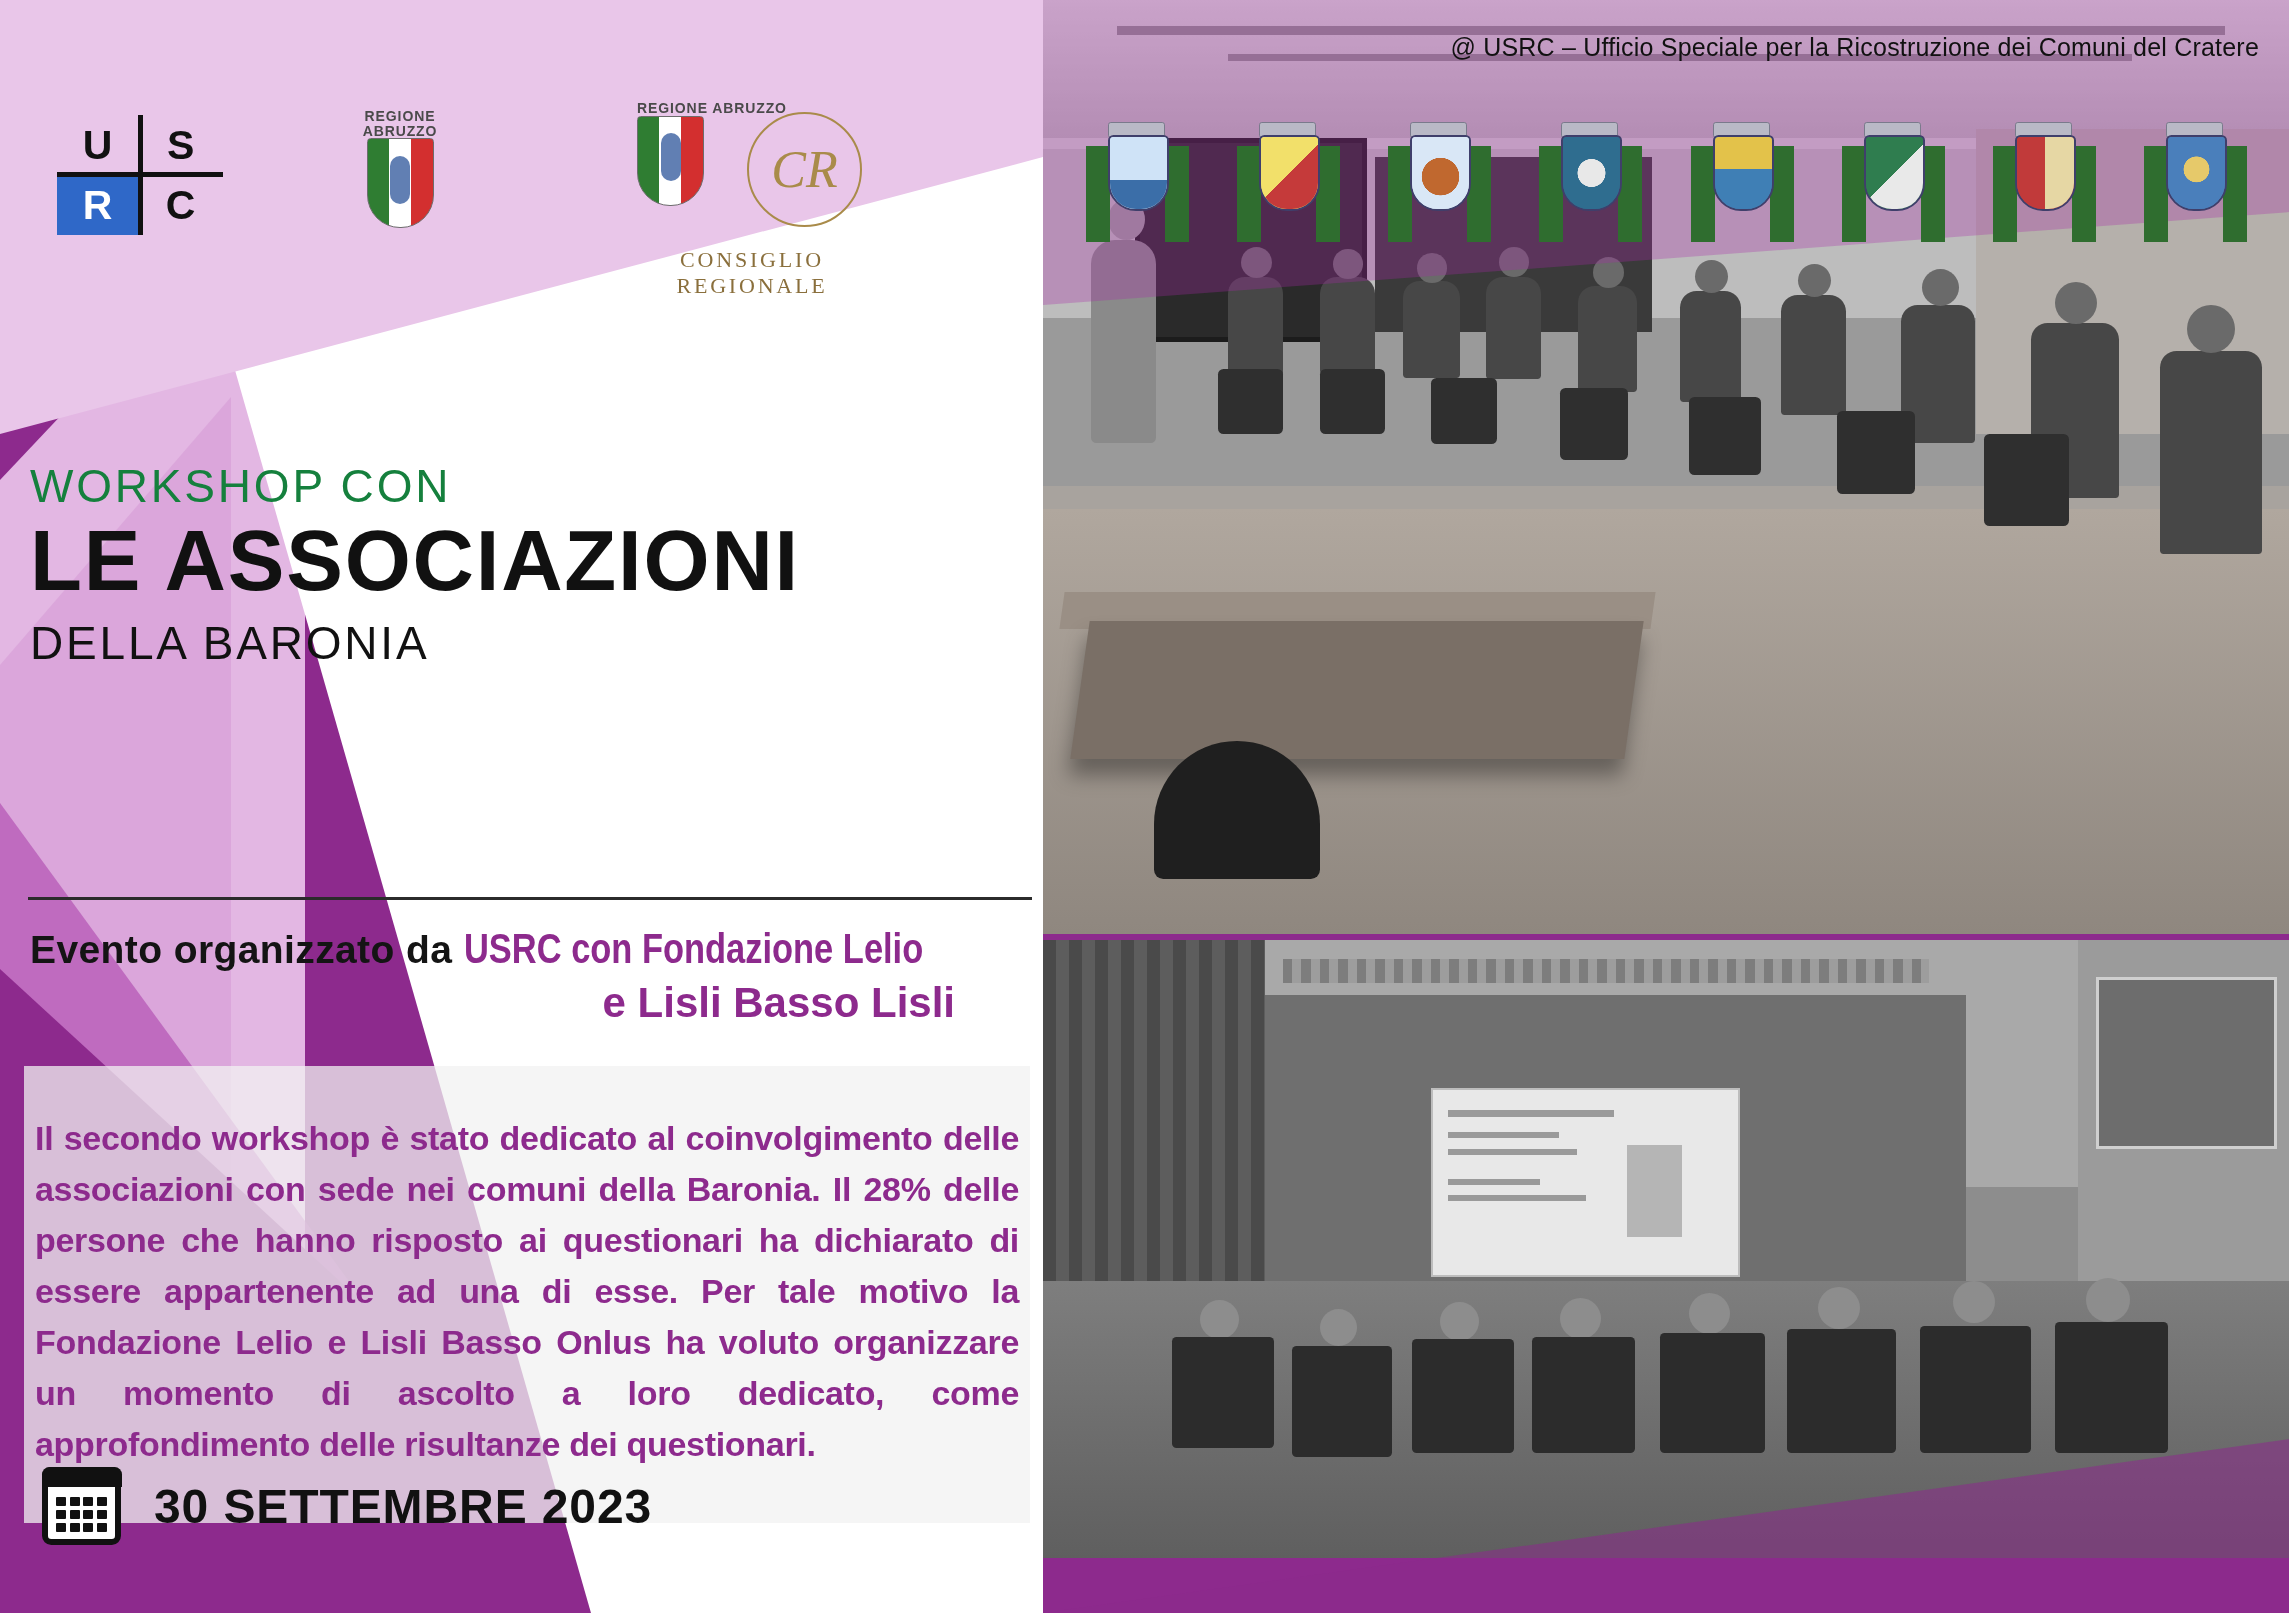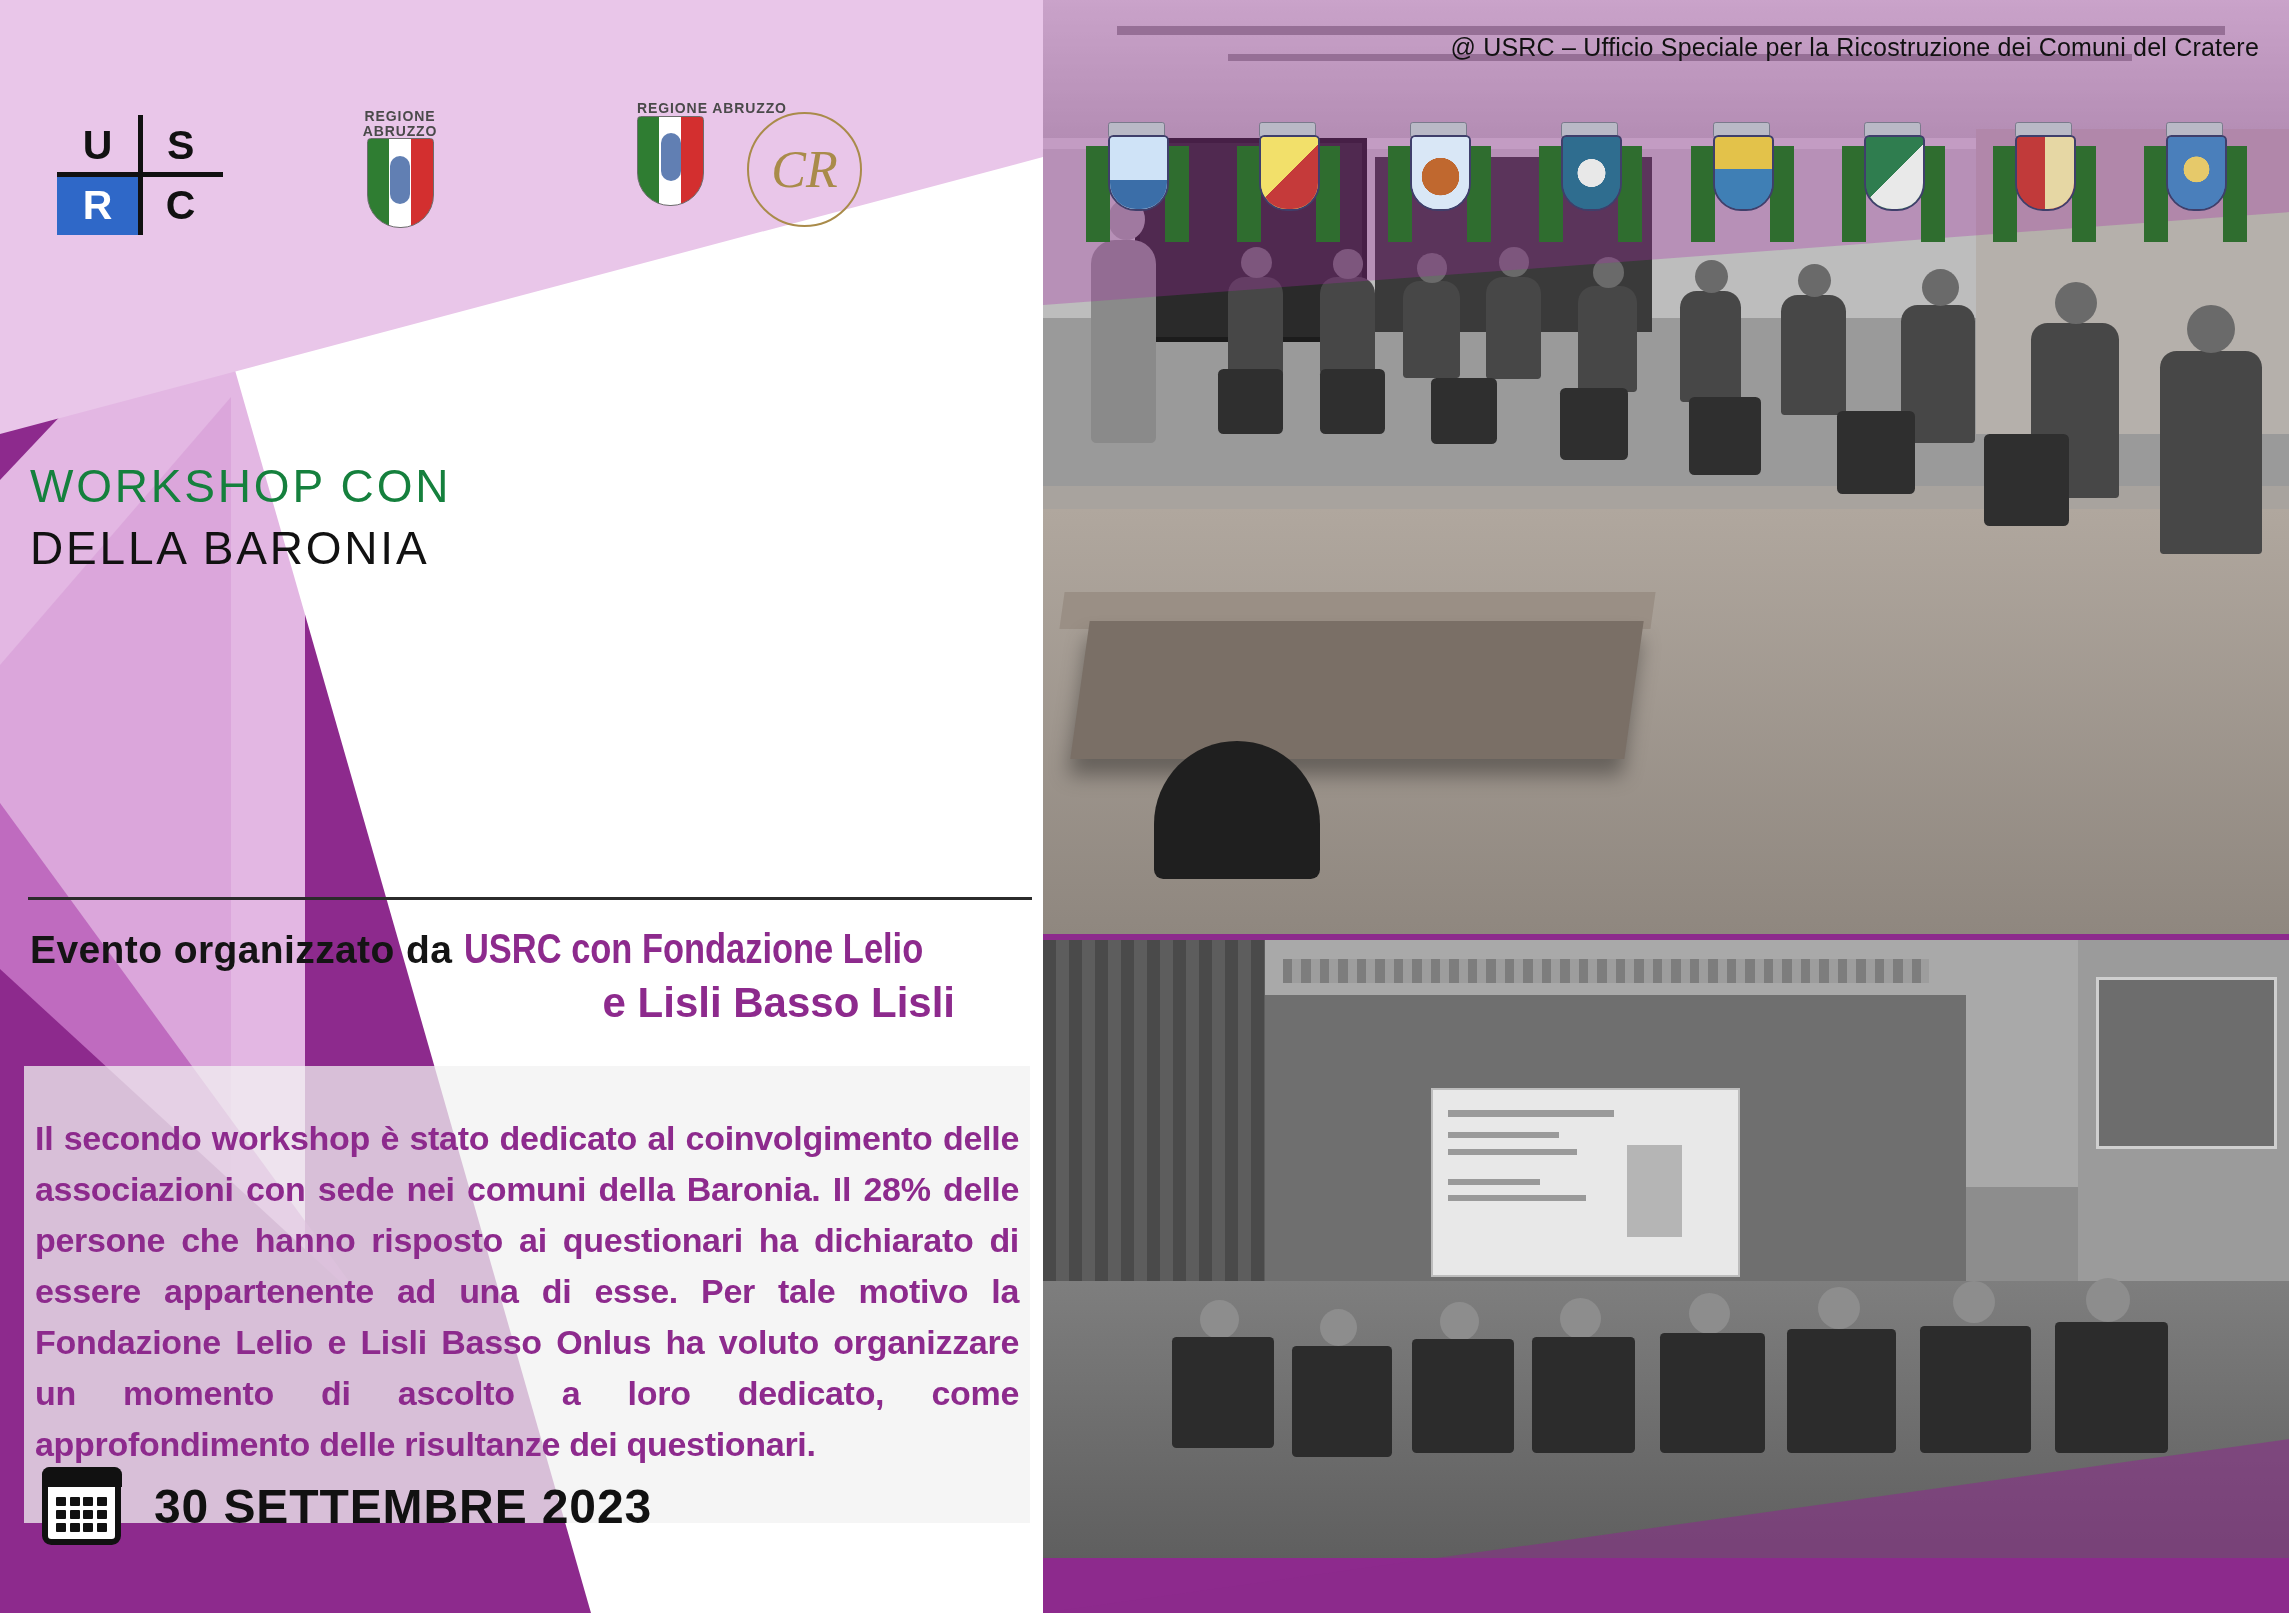--- a/index.html
+++ b/index.html
@@ -453,25 +453,27 @@
       <div class="caption">REGIONE ABRUZZO</div>
       <div class="crest"></div>
     </div>
 
     <div class="logo-consiglio">
       <div class="crest-wrap">
         <div class="caption-top">REGIONE ABRUZZO</div>
         <div class="crest"></div>
       </div>
       <div class="monogram">CR</div>
+      <div class="caption-bottom">CONSIGLIO REGIONALE</div>
     </div>
   </div>
 
   <div class="title-block">
     <div class="t-small">WORKSHOP CON</div>
+    <div class="t-big">LE ASSOCIAZIONI</div>
     <div class="t-sub">DELLA BARONIA</div>
   </div>
 
   <div class="divider"></div>
 
   <div class="organizer">
     <span class="org-line">
       <span class="label">Evento organizzato da</span>
       <span class="org-name">USRC con Fondazione Lelio</span>
     </span>

